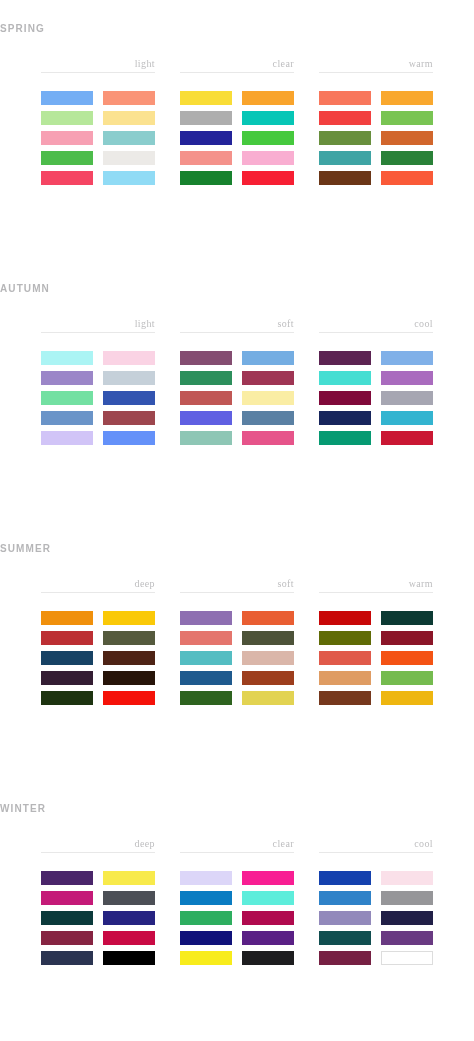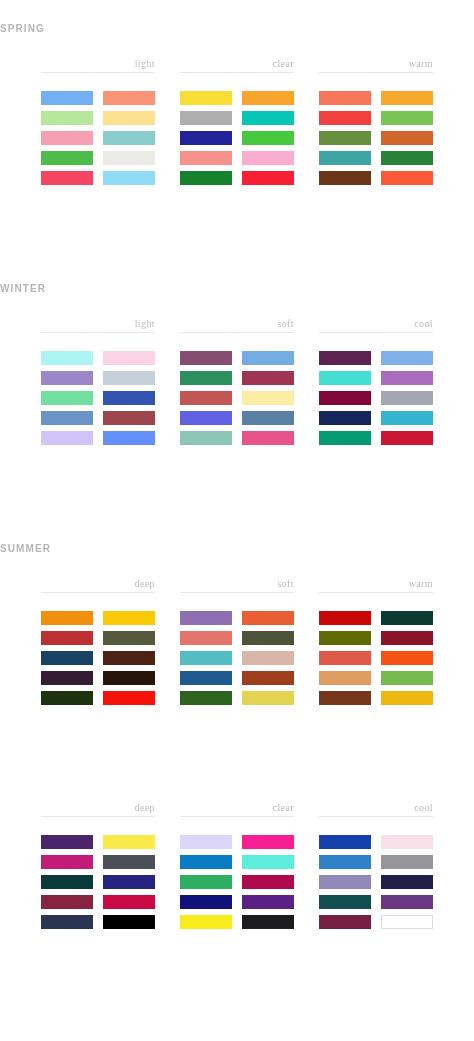--- a/index.html
+++ b/index.html
@@ -130,21 +130,21 @@
           <span class="swatch" style="background: rgb(63, 164, 164);"></span>
           <span class="swatch" style="background: rgb(42, 129, 56);"></span>
           <span class="swatch" style="background: rgb(107, 54, 23);"></span>
           <span class="swatch" style="background: rgb(250, 90, 56);"></span>
         </div>
       </div>
     </div>
   </div>
 
   <div class="season-block">
-    <div class="season-title">WINTER</div>
+    <div class="season-title">AUTUMN</div>
     <div class="columns">
       <div class="column">
         <div class="col-head">light</div>
         <div class="col-rule"></div>
         <div class="swatch-grid">
           <span class="swatch" style="background: rgb(171, 244, 244);"></span>
           <span class="swatch" style="background: rgb(250, 211, 228);"></span>
           <span class="swatch" style="background: rgb(155, 134, 200);"></span>
           <span class="swatch" style="background: rgb(197, 208, 217);"></span>
           <span class="swatch" style="background: rgb(115, 224, 162);"></span>
@@ -238,20 +238,21 @@
           <span class="swatch" style="background: rgb(223, 156, 99);"></span>
           <span class="swatch" style="background: rgb(117, 187, 79);"></span>
           <span class="swatch" style="background: rgb(118, 56, 29);"></span>
           <span class="swatch" style="background: rgb(238, 182, 16);"></span>
         </div>
       </div>
     </div>
   </div>
 
   <div class="season-block">
+    <div class="season-title">WINTER</div>
     <div class="columns">
       <div class="column">
         <div class="col-head">deep</div>
         <div class="col-rule"></div>
         <div class="swatch-grid">
           <span class="swatch" style="background: rgb(74, 37, 106);"></span>
           <span class="swatch" style="background: rgb(248, 234, 75);"></span>
           <span class="swatch" style="background: rgb(196, 26, 120);"></span>
           <span class="swatch" style="background: rgb(76, 79, 86);"></span>
           <span class="swatch" style="background: rgb(11, 58, 59);"></span>

